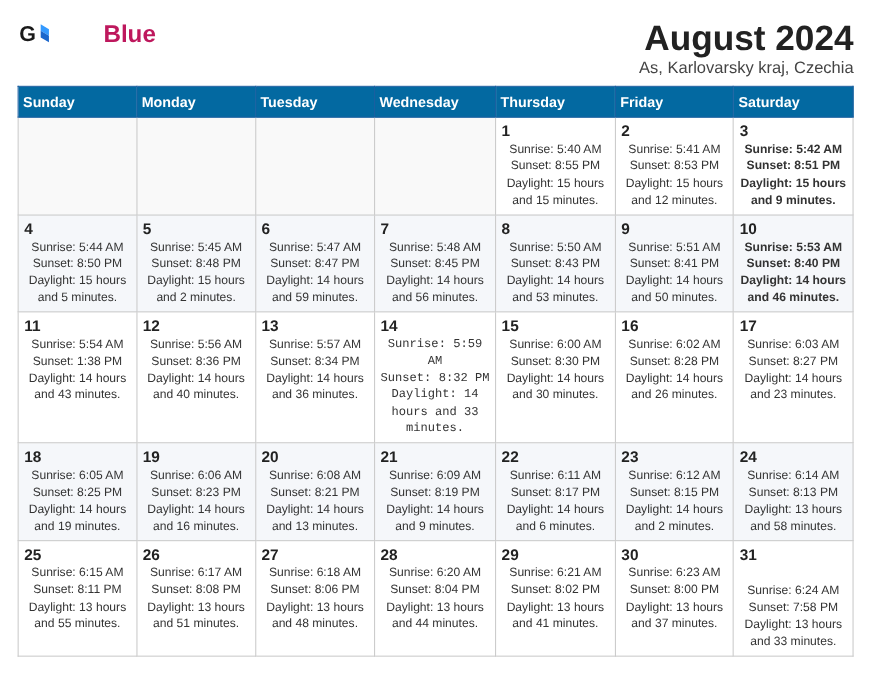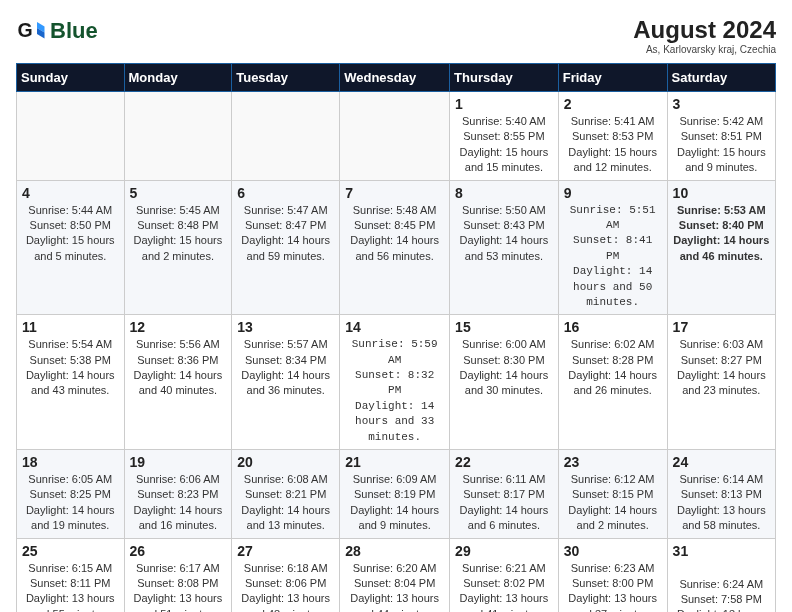--- a/index.html
+++ b/index.html
@@ -23,45 +23,46 @@
       display: flex;
       align-items: center;
     }
     .logo-text {
       font-size: 22px;
       font-weight: bold;
       color: #1a1a1a;
       line-height: 1.1;
     }
     .logo-text span {
-      color: #14532d;
+      color: #be185d;
+      margin-left: 44px;
     }
     .logo-icon {
       width: 30px;
       height: 30px;
       margin-right: 4px;
     }
     .title-block {
       text-align: right;
     }
     .month-title {
-      font-size: 24px;
+      font-size: 32px;
       font-weight: bold;
       color: #222;
     }
     .subtitle {
-      font-size: 10px;
+      font-size: 15px;
       color: #444;
     }
     .calendar {
       width: 100%;
       border-collapse: collapse;
     }
     .calendar th {
-      background: #0f172a;
+      background: #0369a1;
       color: #fff;
       font-size: 13px;
       font-weight: bold;
       padding: 6px 4px;
       border: 1px solid #1a5fa0;
       text-align: left;
     }
     .calendar td {
       border: 1px solid #ccc;
       vertical-align: top;
@@ -147,21 +148,21 @@
 Daylight: 15 hours and 15 minutes.</div>
           </td>
           <td>
             <span class="day-num">2</span>
             <div class="day-info" style="white-space: pre-line;">Sunrise: 5:41 AM
 Sunset: 8:53 PM
 Daylight: 15 hours and 12 minutes.</div>
           </td>
           <td>
             <span class="day-num">3</span>
-            <div class="day-info" style="white-space: pre-line;">Sunrise: 5:42 AM
+            <div class="day-info" style="white-space: pre-line; font-weight: bold;">Sunrise: 5:42 AM
 Sunset: 8:51 PM
 Daylight: 15 hours and 9 minutes.</div>
           </td>
         </tr>
         <tr>
           <td>
             <span class="day-num">4</span>
             <div class="day-info" style="white-space: pre-line;">Sunrise: 5:44 AM
 Sunset: 8:50 PM
 Daylight: 15 hours and 5 minutes.</div>
@@ -185,36 +186,36 @@
 Daylight: 14 hours and 56 minutes.</div>
           </td>
           <td>
             <span class="day-num">8</span>
             <div class="day-info" style="white-space: pre-line;">Sunrise: 5:50 AM
 Sunset: 8:43 PM
 Daylight: 14 hours and 53 minutes.</div>
           </td>
           <td>
             <span class="day-num">9</span>
-            <div class="day-info" style="white-space: pre-line; font-family: Liberation Mono, monospace;">Sunrise: 5:51 AM
+            <div class="day-info" style="white-space: pre-line;">Sunrise: 5:51 AM
 Sunset: 8:41 PM
 Daylight: 14 hours and 50 minutes.</div>
           </td>
           <td>
             <span class="day-num">10</span>
             <div class="day-info" style="white-space: pre-line; font-weight: bold;">Sunrise: 5:53 AM
 Sunset: 8:40 PM
 Daylight: 14 hours and 46 minutes.</div>
           </td>
         </tr>
         <tr>
           <td>
             <span class="day-num">11</span>
             <div class="day-info" style="white-space: pre-line;">Sunrise: 5:54 AM
-Sunset: 5:38 PM
+Sunset: 1:38 PM
 Daylight: 14 hours and 43 minutes.</div>
           </td>
           <td>
             <span class="day-num">12</span>
             <div class="day-info" style="white-space: pre-line;">Sunrise: 5:56 AM
 Sunset: 8:36 PM
 Daylight: 14 hours and 40 minutes.</div>
           </td>
           <td>
             <span class="day-num">13</span>

